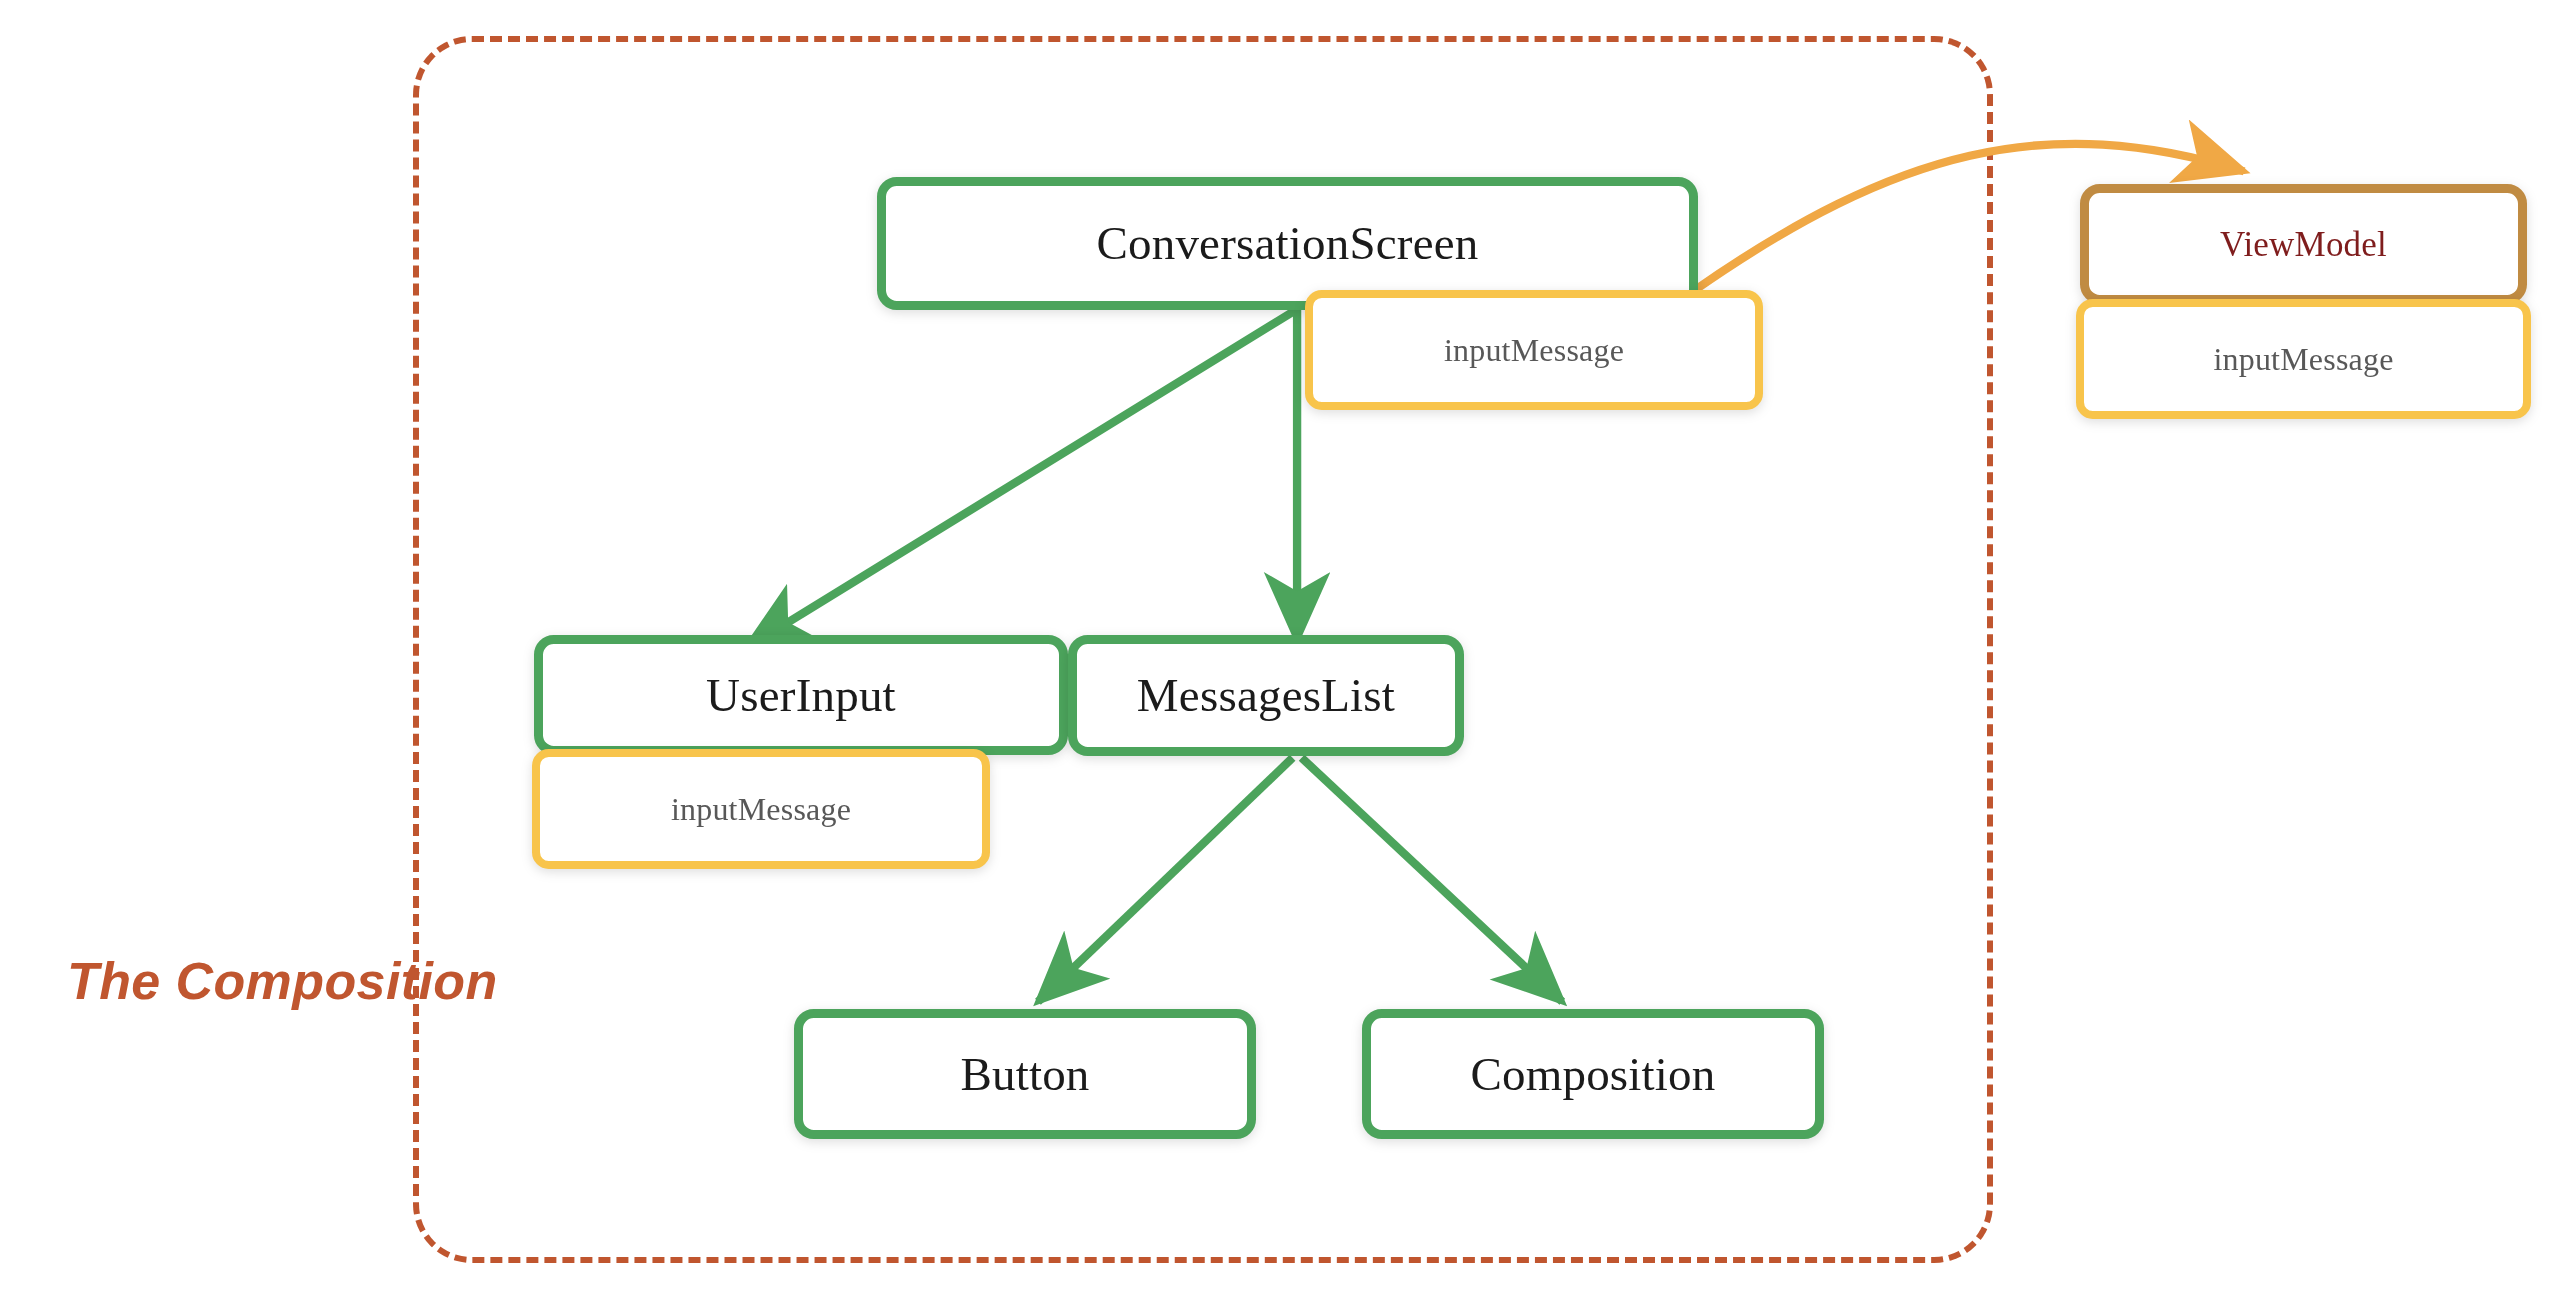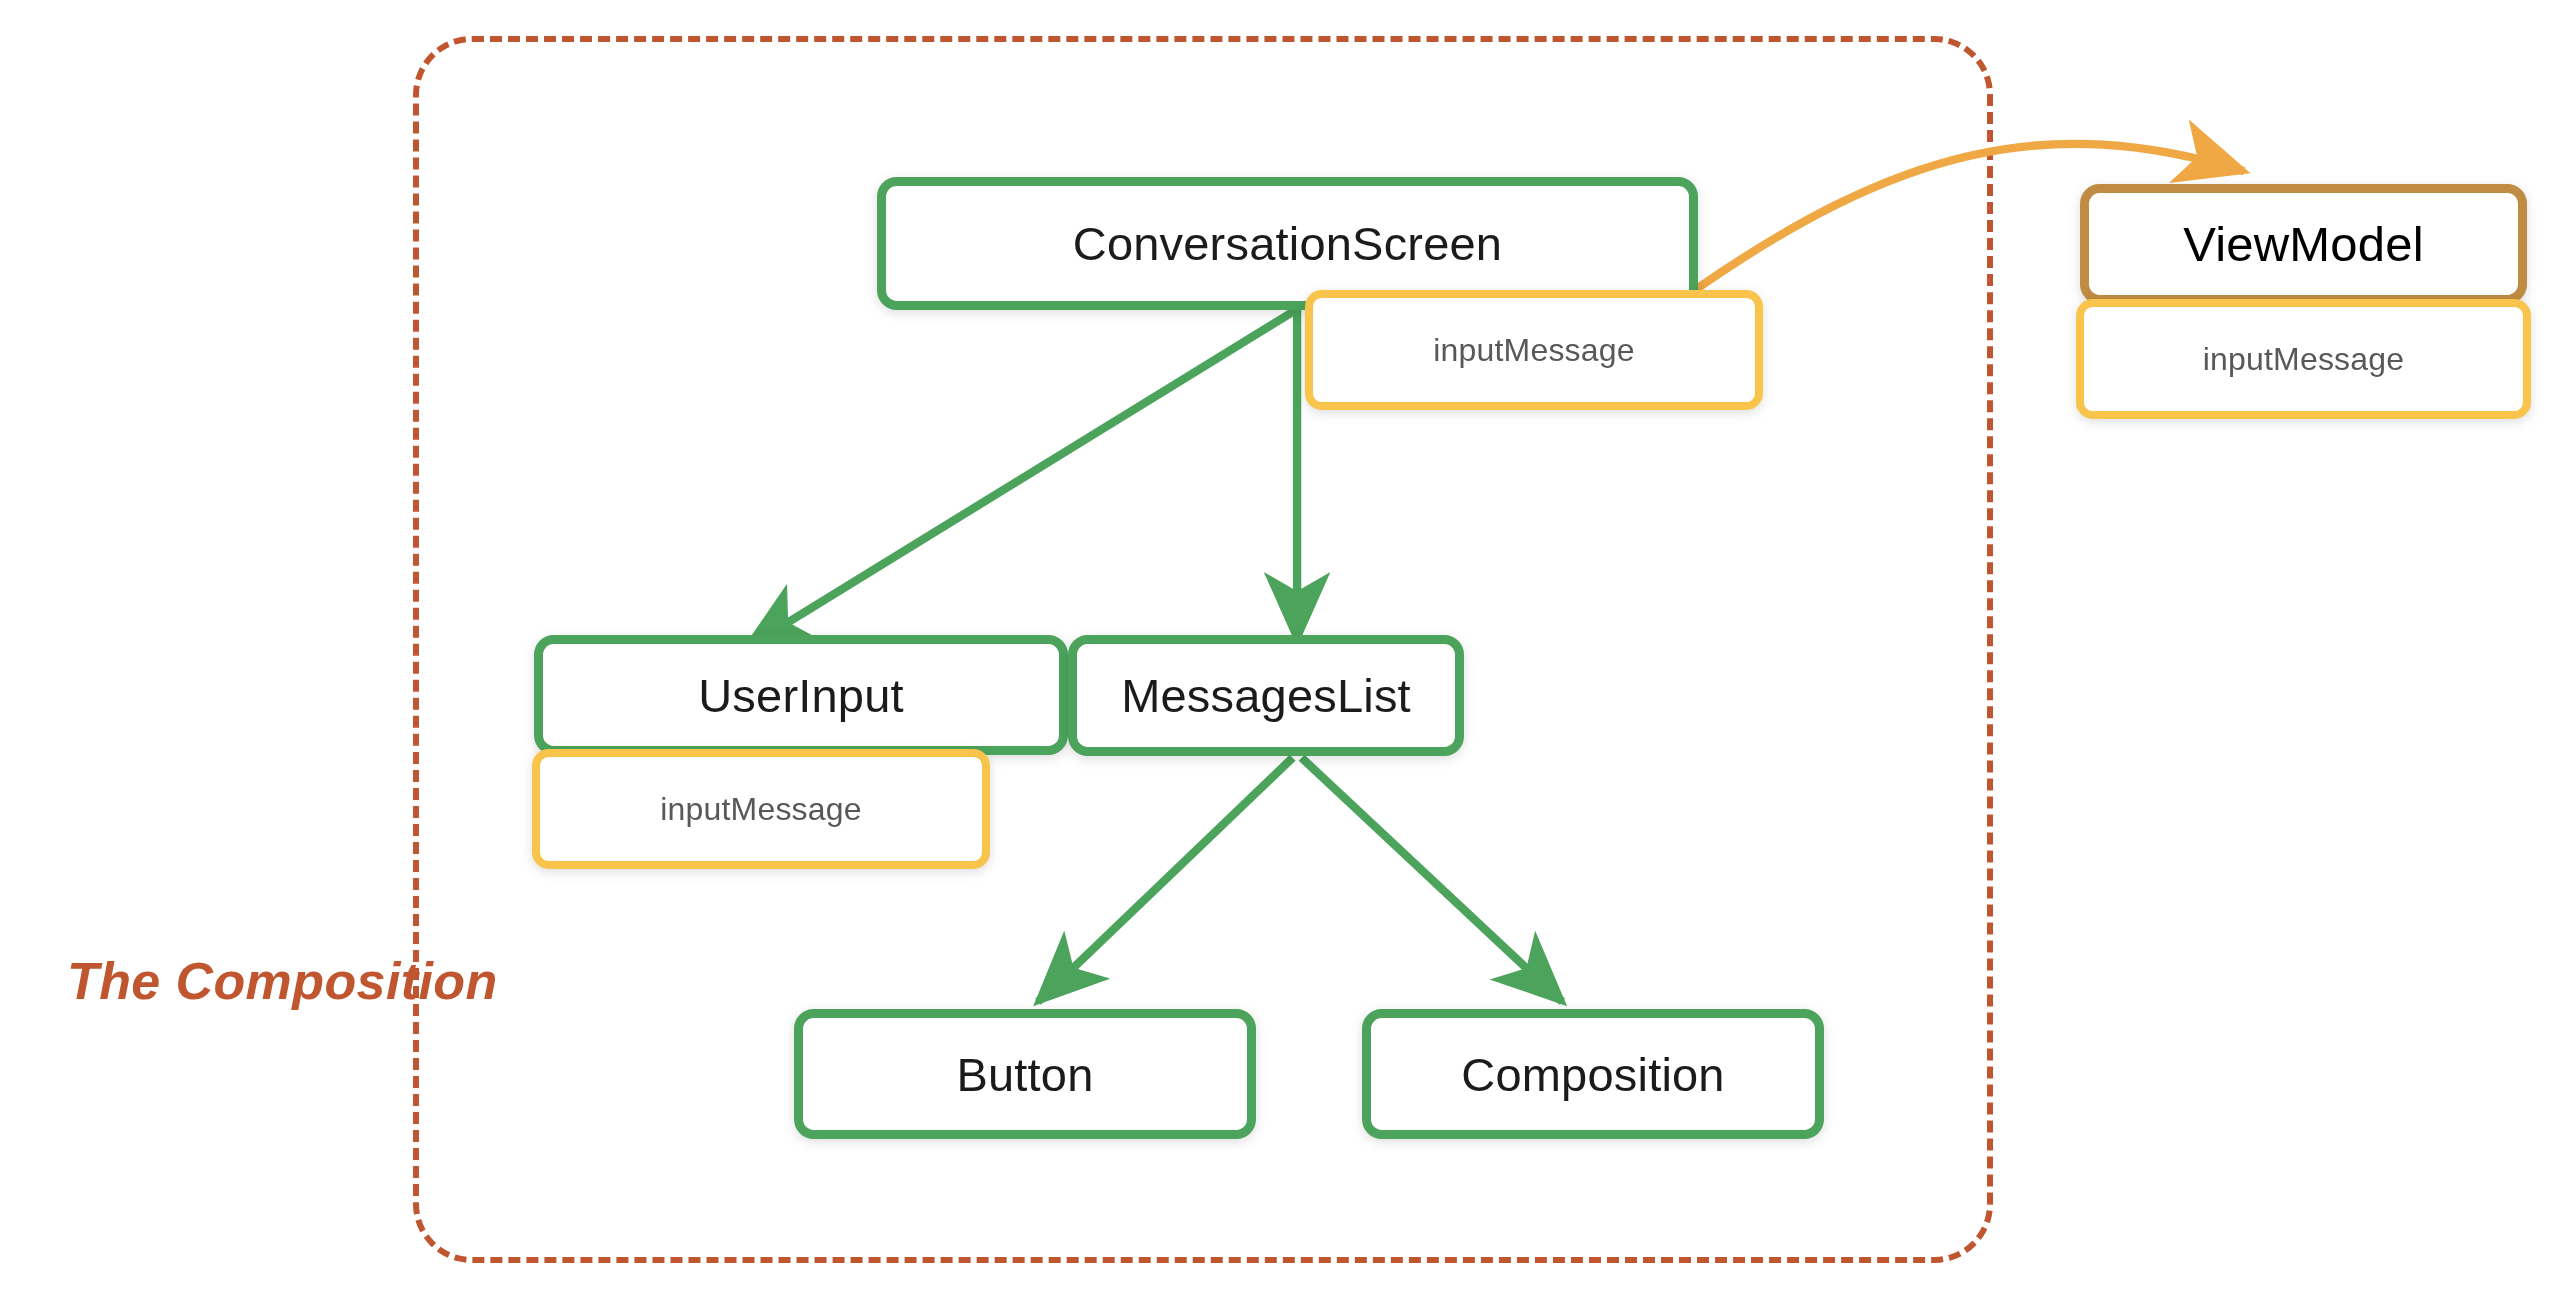--- a/index.html
+++ b/index.html
@@ -38,40 +38,41 @@
     align-items: center;
     justify-content: center;
     border-style: solid;
     border-radius: 19.7px;
     filter: drop-shadow(0 3.8px 5.3px rgba(0,0,0,0.13));
   }
   .node-label {
     white-space: nowrap;
     line-height: 1;
     letter-spacing: 0.2px;
+    font-family: Liberation Serif, serif;
   }
 
   
   .node.composable {
     border-width: 9.8px;
     border-color: #4CA45C;
   }
   .node.composable .node-label {
     color: #1b1b1b;
     font-size: 47px;
   }
 
   
   .node.viewmodel {
     border-width: 9.8px;
     border-color: #C08B42;
   }
   .node.viewmodel .node-label {
-    color: #000000;
-    font-size: 49px;
+    color: #7f1d1d;
+    font-size: 35px;
   }
 
   
   .node.state-chip {
     border-width: 8.3px;
     border-color: #F8C44B;
     border-radius: 16.7px;
   }
   .node.state-chip .node-label {
     color: #585858;

